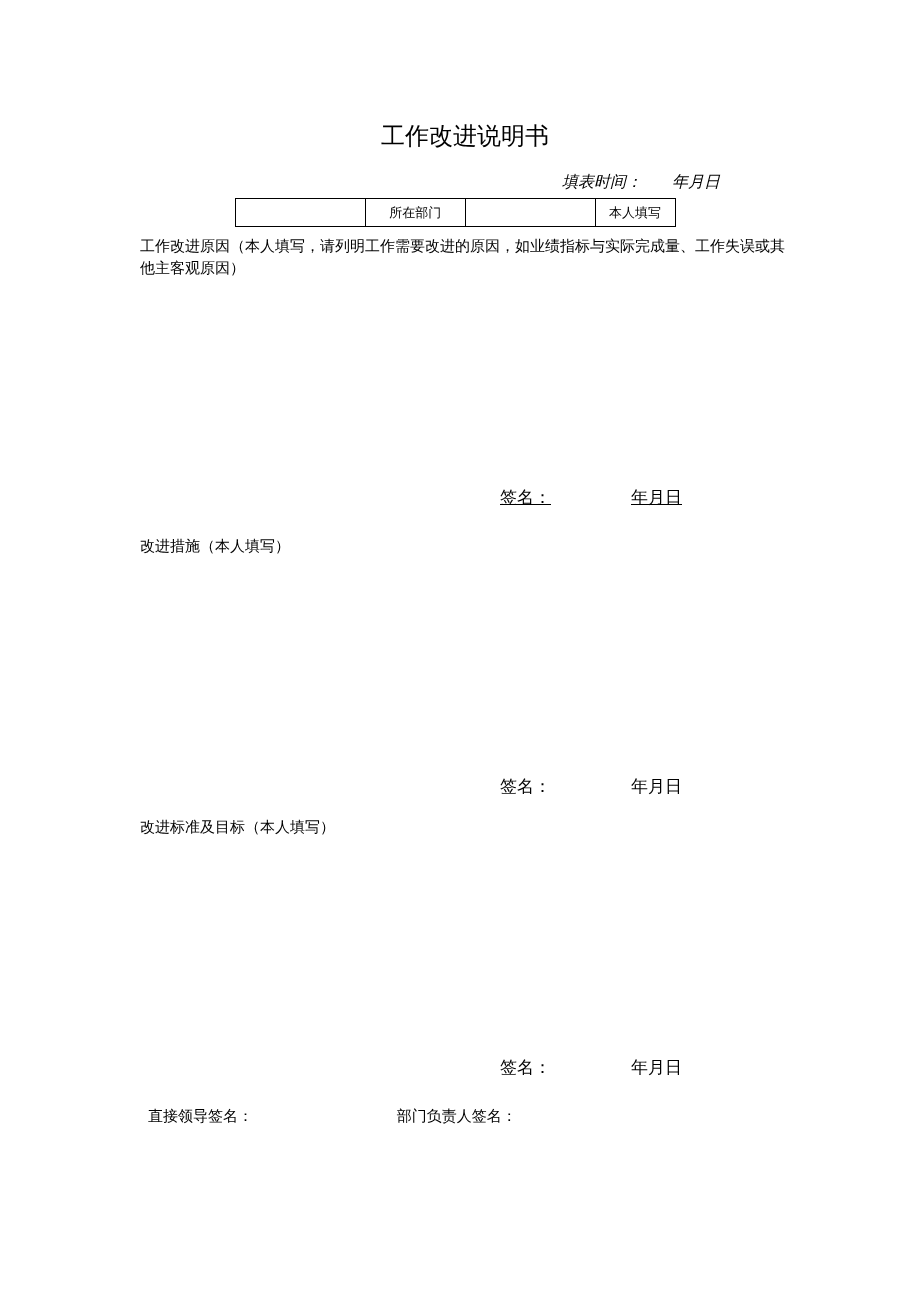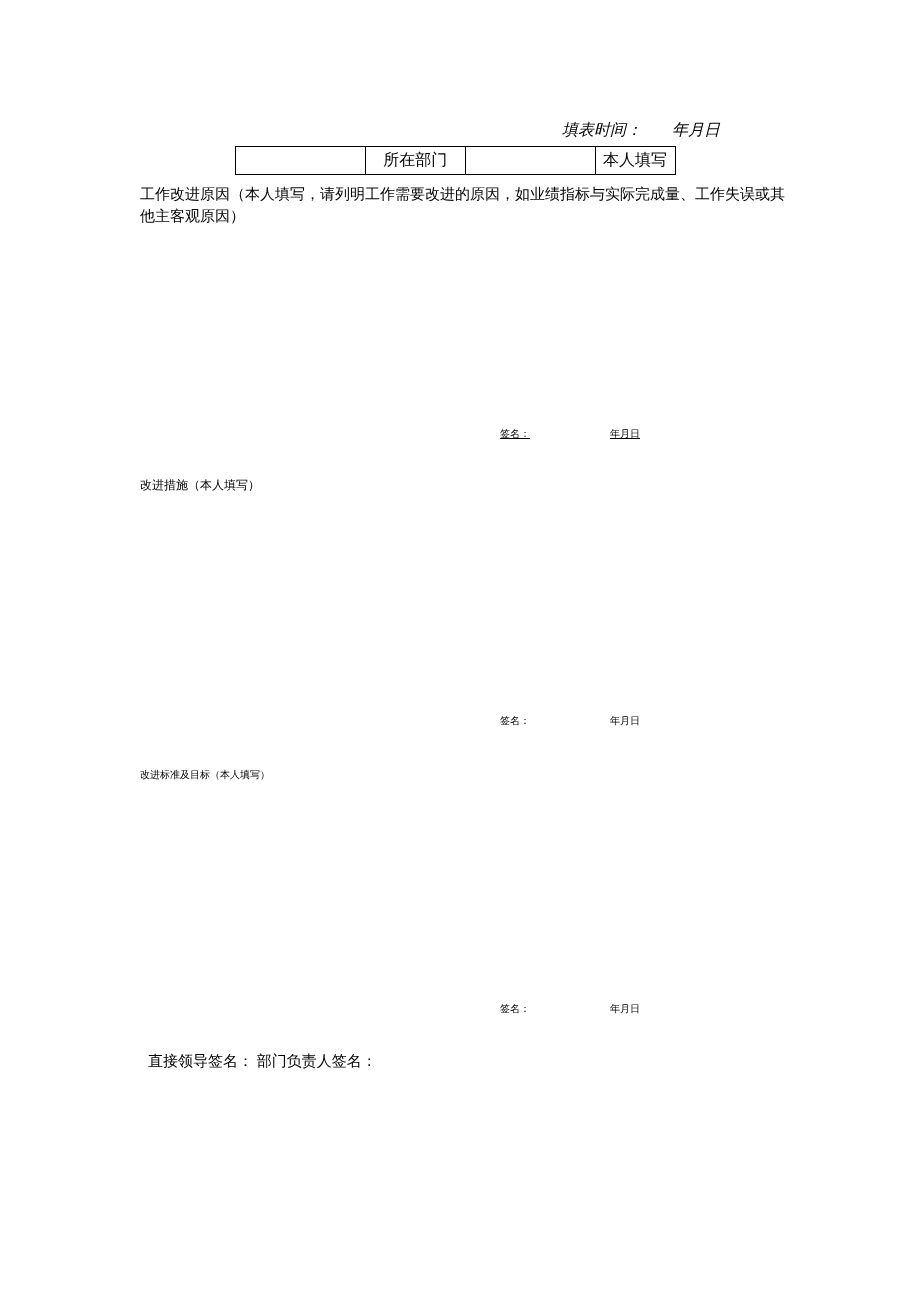--- a/index.html
+++ b/index.html
@@ -29,58 +29,59 @@
     .info-table {
       border-collapse: collapse;
       width: 480px;
       margin-left: 95px;
       margin-bottom: 8px;
     }
     .info-table td {
       border: 1px solid #000;
       height: 28px;
       text-align: center;
-      font-size: 16px;
+      font-size: 13px;
     }
     .info-table .c1 { width: 130px; }
     .info-table .c2 { width: 100px; }
     .info-table .c3 { width: 130px; }
     .info-table .c4 { width: 80px; }
     .info-table .c5 { width: 40px; border-right: none; border-top: none; border-bottom: none; }
     .section-prompt {
       font-size: 15px;
       line-height: 22px;
-      margin-bottom: 0;
+      margin-bottom: 8px;
     }
     .reason-block { height: 230px; position: relative; }
     .sig-line {
       position: absolute;
-      bottom: 16px;
+      bottom: 8px;
       left: 360px;
-      font-size: 10px;
+      font-size: 17px;
     }
     .sig-line.underlined { text-decoration: underline; }
     .sig-line .gap { display: inline-block; width: 80px; }
     .sig-date { margin-left: 0; }
-    .measures-heading { margin-top: 20px; font-size: 12px; }
+    .measures-heading { margin-top: 20px; font-size: 15px; }
     .measures-block { height: 250px; position: relative; }
-    .standards-heading { margin-top: 24px; font-size: 10px; font-family: Liberation Mono, monospace; }
+    .standards-heading { margin-top: 12px; font-size: 15px; font-family: Liberation Mono, monospace; }
     .standards-block { height: 250px; position: relative; }
     .final-sig-row {
       margin-top: 20px;
       font-size: 15px;
     }
     .final-sig-row .leader { display: inline-block; margin-left: 8px; }
-    .final-sig-row .dept { display: inline-block; }
+    .final-sig-row .dept { display: inline-block; margin-left: 140px; }
   </style>
 </head>
 <body>
 
 <div class="page">
 
+  <div class="title">工作改进说明书</div>
 
   <div class="fill-time-row">
     <span>填表时间：</span><span>年月日</span>
   </div>
 
   <table class="info-table">
     <tbody>
         <tr>
       <td class="c1"></td>
       <td class="c2">所在部门</td>

